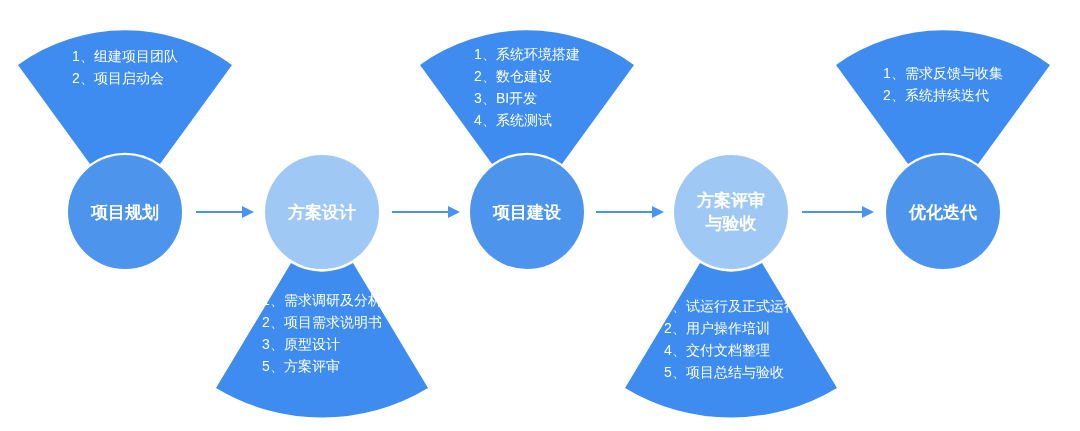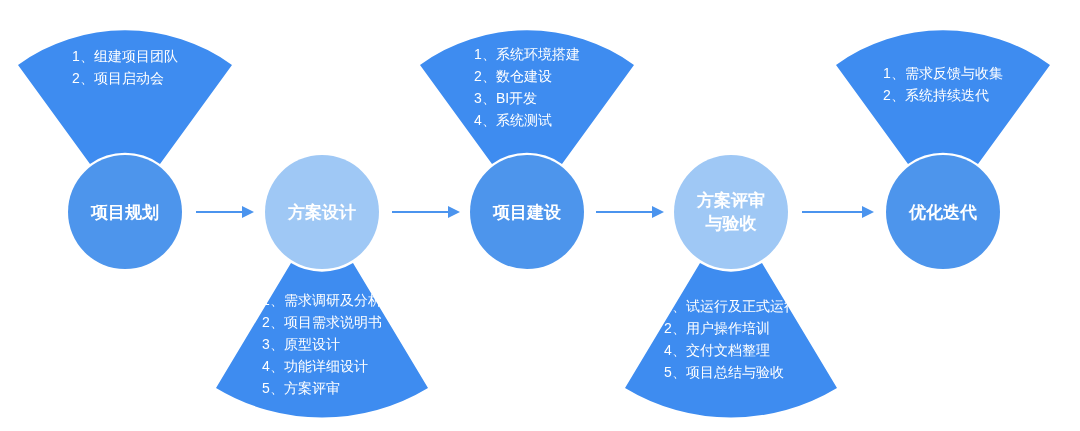--- a/index.html
+++ b/index.html
@@ -90,21 +90,20 @@
 
   <div class="fan-items" style="left:125px; top:45px">
     <div class="fan-item">1、组建项目团队</div>
     <div class="fan-item">2、项目启动会</div>
   </div>
 
   <div class="fan-items" style="left:322px; top:289px">
     <div class="fan-item">1、需求调研及分析</div>
     <div class="fan-item">2、项目需求说明书</div>
     <div class="fan-item">3、原型设计</div>
-    <div class="fan-item">4、功能详细设计</div>
     <div class="fan-item">5、方案评审</div>
   </div>
 
   <div class="fan-items" style="left:527px; top:43px">
     <div class="fan-item">1、系统环境搭建</div>
     <div class="fan-item">2、数仓建设</div>
     <div class="fan-item">3、BI开发</div>
     <div class="fan-item">4、系统测试</div>
   </div>
 

